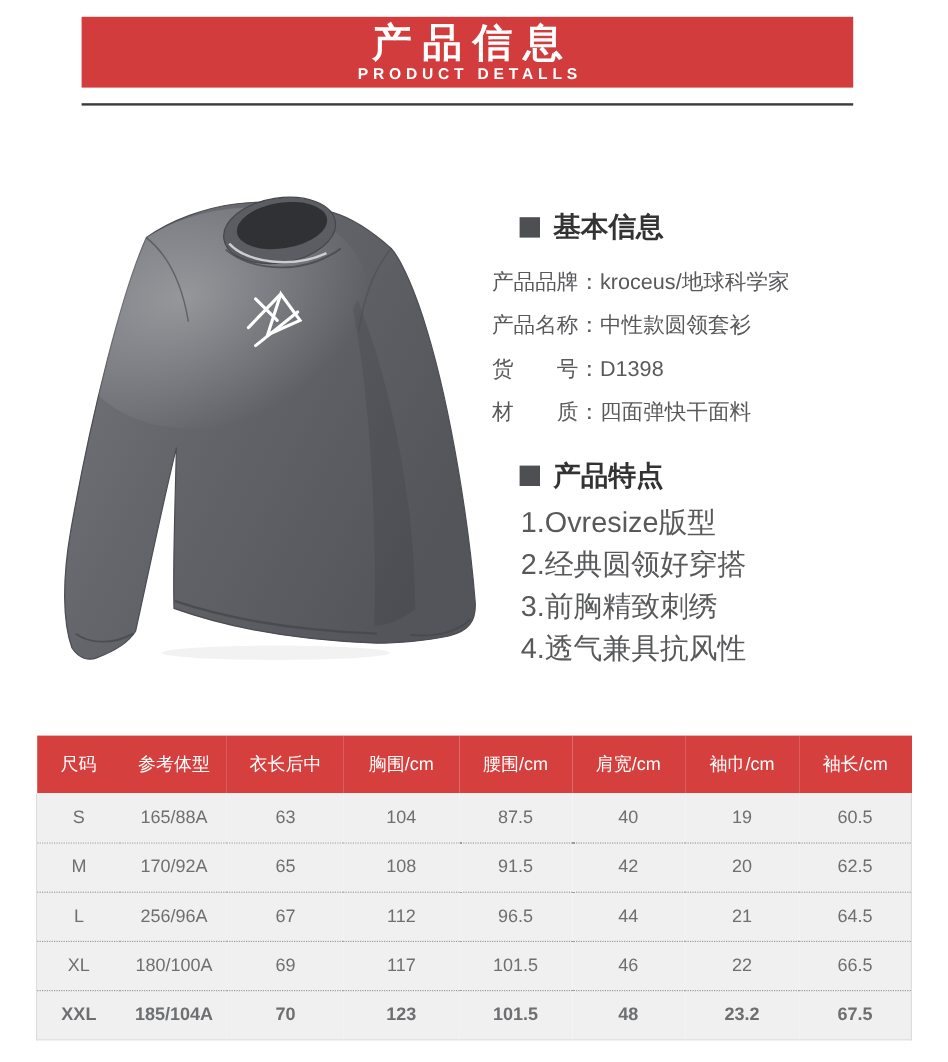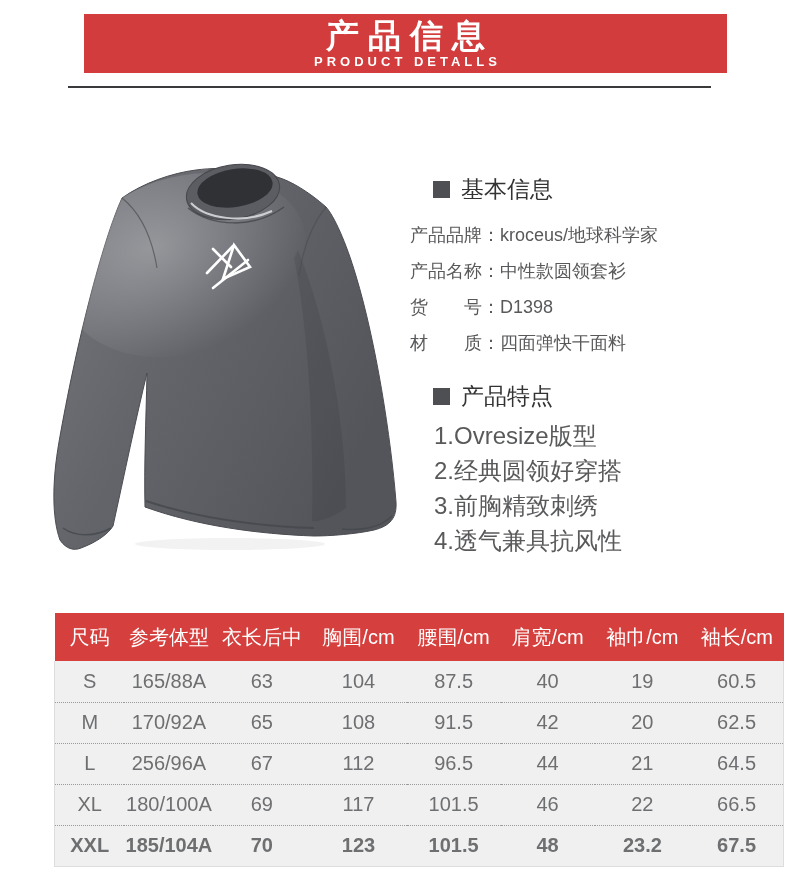--- a/index.html
+++ b/index.html
@@ -18,21 +18,20 @@
     position: absolute;
     left: 68px; top: 14px;
     width: 643px; height: 59px;
     background: #d23c3c;
     display: flex;
     flex-direction: column;
     align-items: center;
     justify-content: center;
     color: #ffffff;
     text-align: center;
-    margin-left: 16px;
   }
   .banner-title {
     font-size: 33px;
     font-weight: bold;
     letter-spacing: 9px;
     line-height: 36px;
     text-indent: 9px;
   }
   .banner-subtitle {
     font-size: 13px;
@@ -56,21 +55,21 @@
   }
 
   
   .section-heading {
     position: absolute;
     left: 433px;
     display: flex;
     align-items: center;
     gap: 11px;
     font-size: 23px;
-    font-weight: normal;
+    font-weight: bold;
     color: #333333;
     line-height: 26px;
   }
   .sq {
     width: 17px; height: 17px;
     background: #4d4f52;
     flex: 0 0 auto;
   }
   .info-row {
     position: absolute;
@@ -94,22 +93,21 @@
   
   .size-table-wrap {
     position: absolute;
     left: 30px; top: 613px;
     width: 730px;
   }
   table.size-table {
     width: 100%;
     border-collapse: collapse;
     table-layout: fixed;
-    font-size: 20px;
-    margin-left: 24px;
+    font-size: 15px;
   }
   table.size-table thead th {
     background: #d5403e;
     color: #ffffff;
     font-weight: normal;
     height: 48px;
     text-align: center;
     vertical-align: middle;
   }
   table.size-table tbody td {

